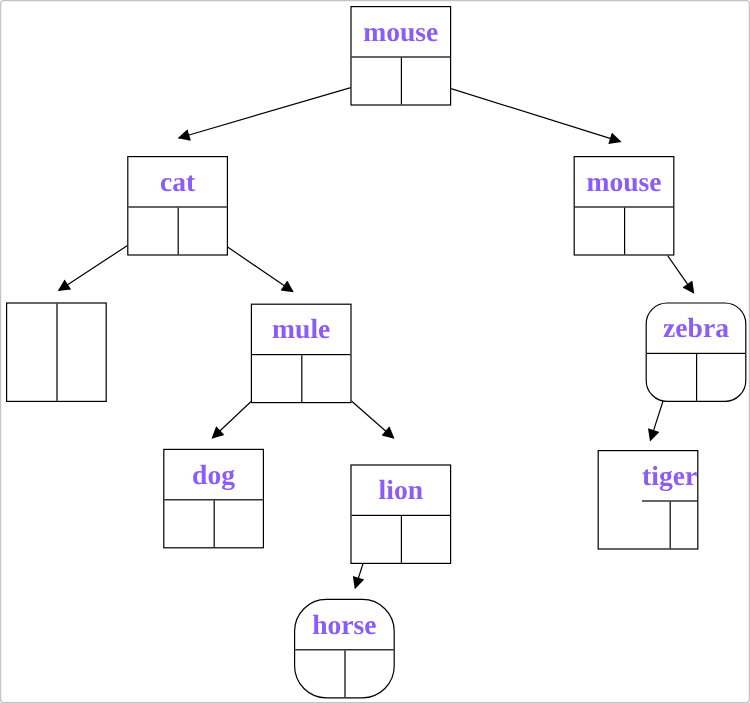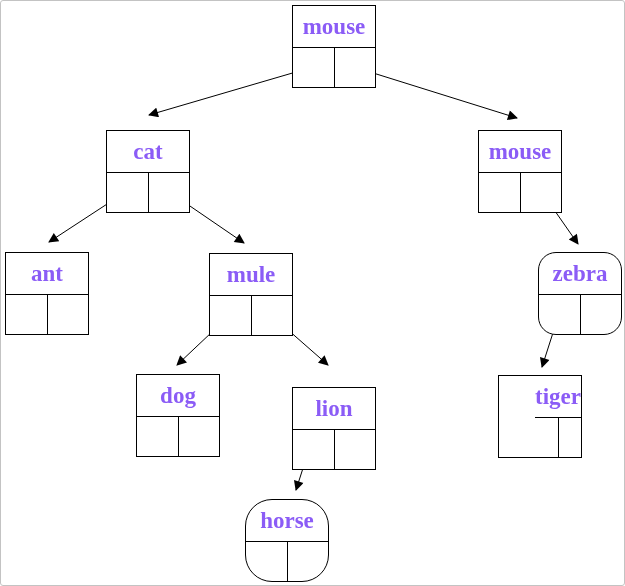--- a/index.html
+++ b/index.html
@@ -87,21 +87,20 @@
 
   <div class="node" style="left:477px; top:129px;">
     <div class="node-label">mouse</div>
     <div class="node-pointers">
       <div class="ptr-cell left"></div>
       <div class="ptr-cell"></div>
     </div>
   </div>
 
   <div class="node" style="left:4px; top:251px;">
-    <div class="node-label">ant</div>
     <div class="node-pointers">
       <div class="ptr-cell left"></div>
       <div class="ptr-cell"></div>
     </div>
   </div>
 
   <div class="node" style="left:208px; top:252px;">
     <div class="node-label">mule</div>
     <div class="node-pointers">
       <div class="ptr-cell left"></div>

